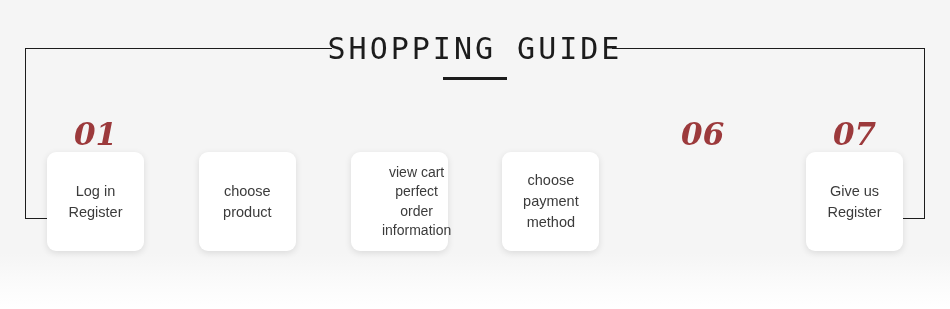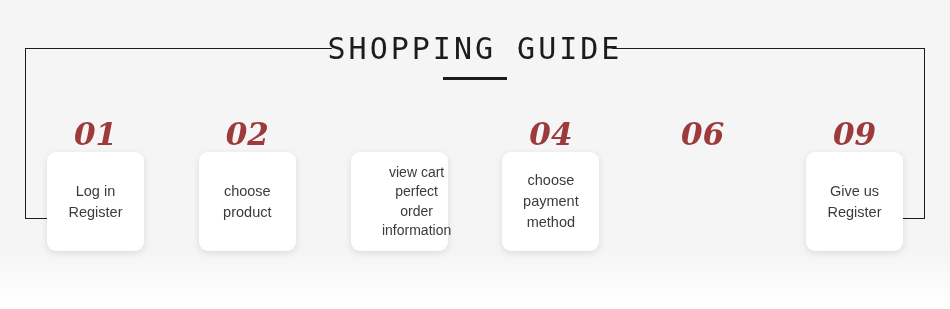--- a/index.html
+++ b/index.html
@@ -138,52 +138,50 @@
 
     <div class="step">
       <div class="step-number">01</div>
       <div class="step-card">
         <div class="step-label">Log in
 Register</div>
       </div>
     </div>
 
     <div class="step">
-      <div class="step-number">02</div>
       <div class="step-card">
         <div class="step-label">choose
 product</div>
       </div>
     </div>
 
     <div class="step">
       <div class="step-card lines-4">
         <div class="step-label">view cart
 perfect
 order
 information</div>
       </div>
     </div>
 
     <div class="step">
-      <div class="step-number">04</div>
       <div class="step-card">
         <div class="step-label">choose
 payment
 method</div>
       </div>
     </div>
 
 
     <div class="step">
       <div class="step-number">06</div>
     </div>
 
     <div class="step">
-      <div class="step-number">09</div>
+      <div class="step-number">07</div>
       <div class="step-card">
         <div class="step-label">Give us
 Register</div>
       </div>
     </div>
 
   </div>
 </div>
 
 </body></html>

